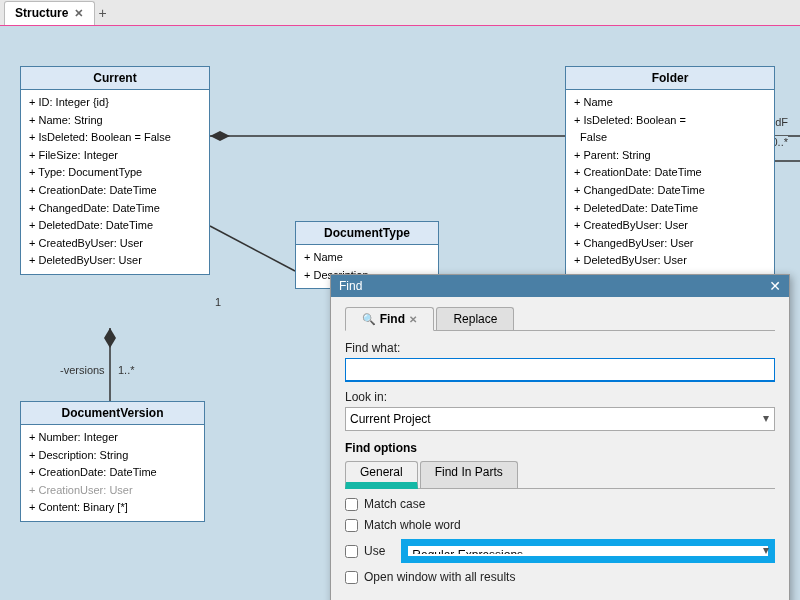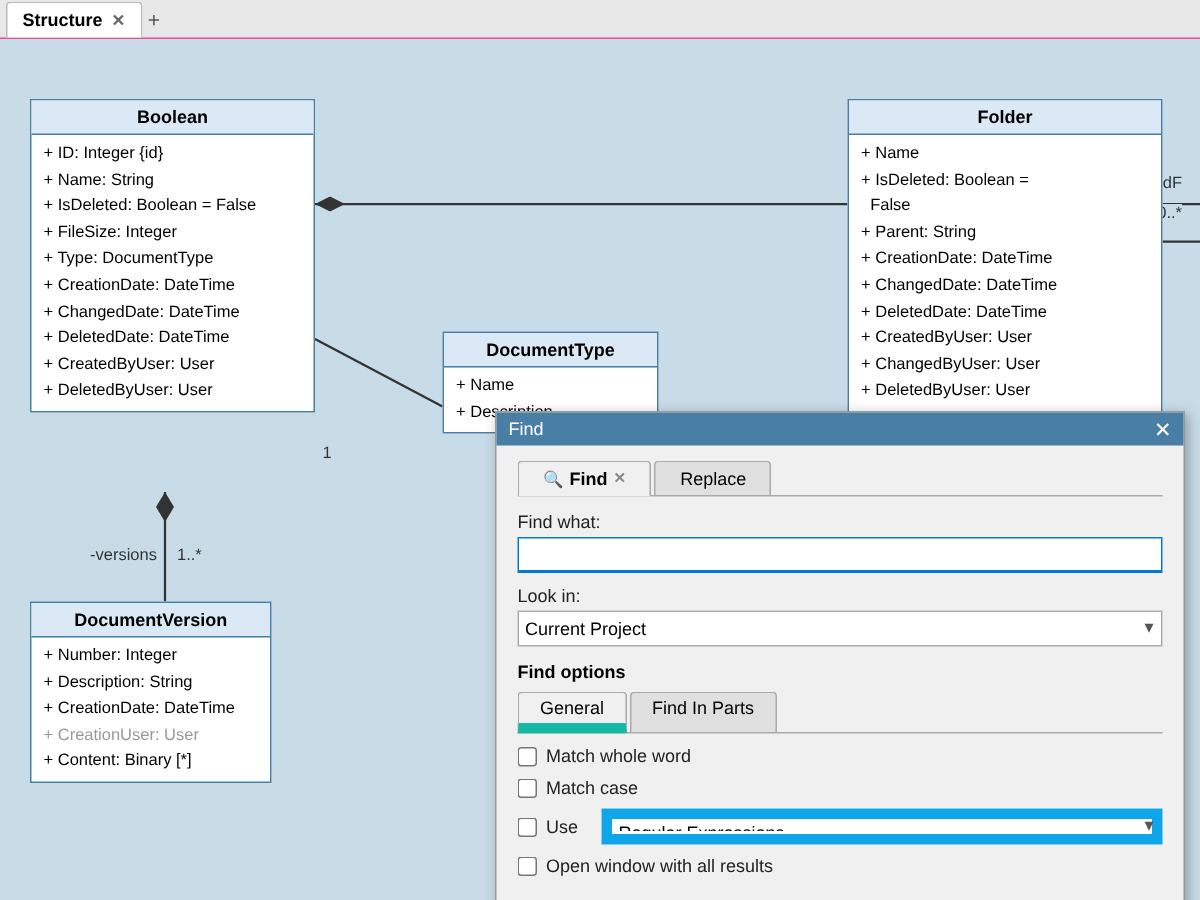--- a/index.html
+++ b/index.html
@@ -77,21 +77,21 @@
       white-space: nowrap;
     }
     .uml-class-body .field.dim {
       color: #999;
     }
 
     
     .cls-document { left: 20px; top: 40px; width: 190px; }
     .cls-folder { left: 565px; top: 40px; width: 210px; }
     .cls-doctype { left: 295px; top: 195px; width: 144px; }
-    .cls-docver { left: 20px; top: 375px; width: 161px; }
+    .cls-docver { left: 20px; top: 375px; width: 185px; }
 
     
     .connector-label {
       position: absolute;
       font-size: 11px;
       color: #333;
     }
 
     
     .connectors-svg {
@@ -306,21 +306,21 @@
   </svg>
 
   <span class="connector-label" style="left:60px; top:338px;">-versions</span>
   <span class="connector-label" style="left:118px; top:338px;">1..*</span>
   <span class="connector-label" style="left:215px; top:270px;">1</span>
   <span class="edge-label" style="right:12px; top:90px;">-nestedF</span>
   <span class="edge-label" style="right:12px; top:110px;">0..*</span>
 
   <div class="uml-class cls-document">
     <div class="uml-class-header">
-      <span>Boolean</span>
+      <span>Current</span>
     </div>
     <div class="uml-class-body">
       <div class="field">+ ID: Integer {id}</div>
       <div class="field">+ Name: String</div>
       <div class="field">+ IsDeleted: Boolean = False</div>
       <div class="field">+ FileSize: Integer</div>
       <div class="field">+ Type: DocumentType</div>
       <div class="field">+ CreationDate: DateTime</div>
       <div class="field">+ ChangedDate: DateTime</div>
       <div class="field">+ DeletedDate: DateTime</div>
@@ -413,26 +413,26 @@
           <div class="options-tab active">
             <span>General</span>
           </div>
           <div class="options-tab">
             <span>Find In Parts</span>
           </div>
         </div>
 
         <div class="checkbox-row">
           <input type="checkbox" style="">
-          <span class="checkbox-label">Match whole word</span>
+          <span class="checkbox-label">Match case</span>
         </div>
 
         <div class="checkbox-row">
           <input type="checkbox" style="">
-          <span class="checkbox-label">Match case</span>
+          <span class="checkbox-label">Match whole word</span>
         </div>
 
         <div class="checkbox-row">
           <input type="checkbox" style="">
           <span class="checkbox-label">Use</span>
           <div class="select-wrapper use-select" style="flex:1;">
             <select class="form-select" style="border:7px solid #0ea5e9;">
               <option>Regular Expressions</option>
               <option>Wildcards</option>
             </select>

